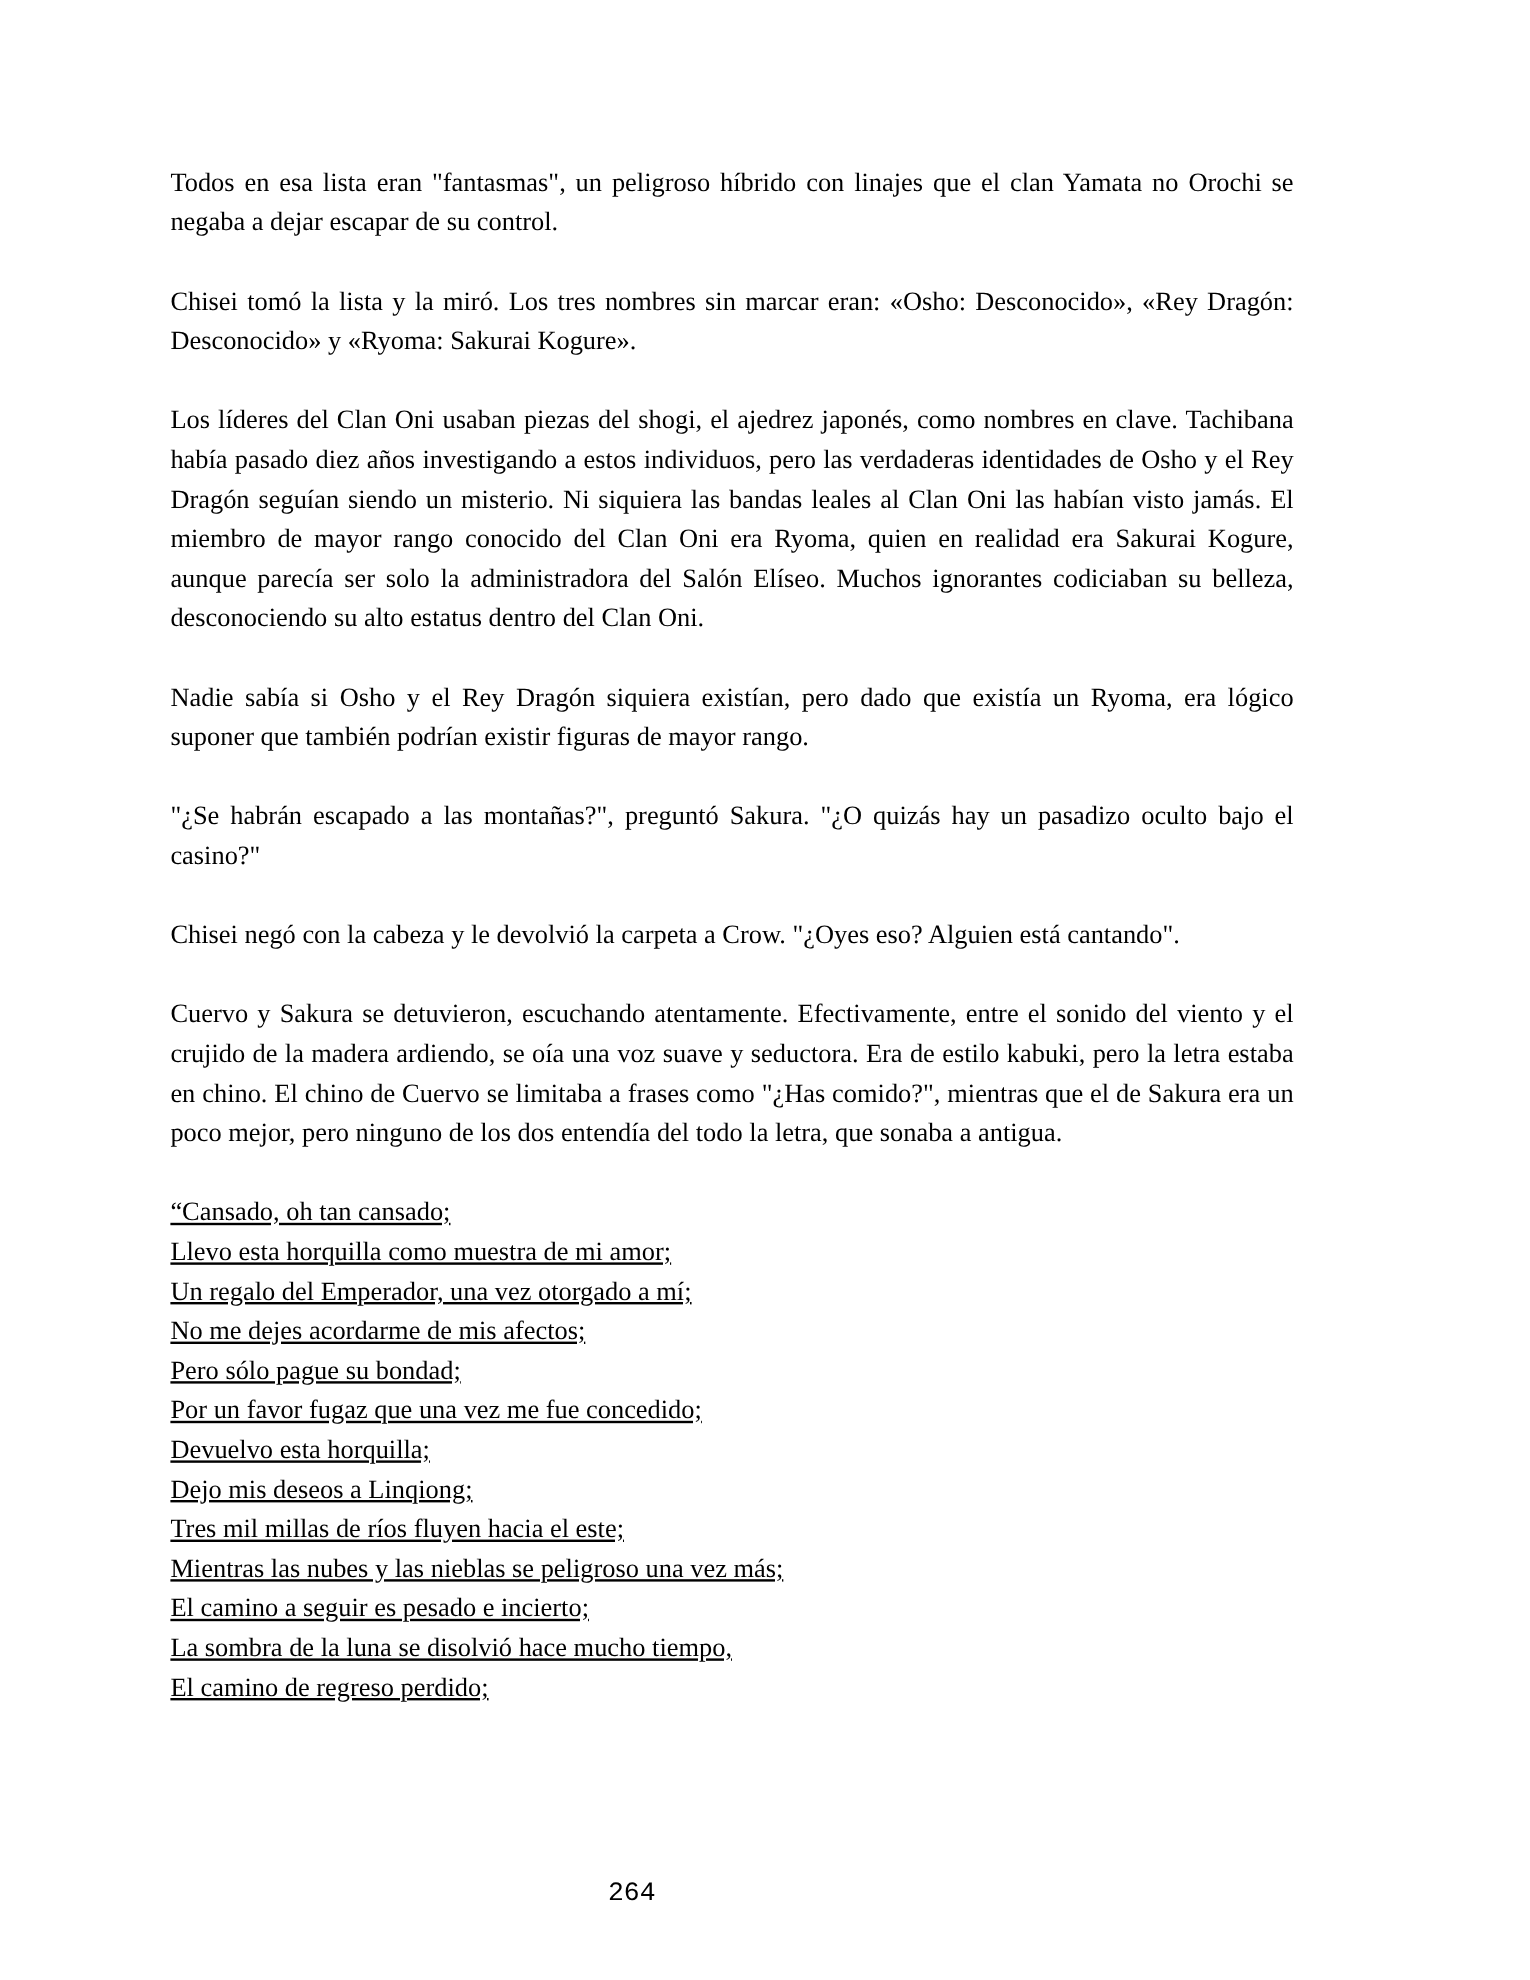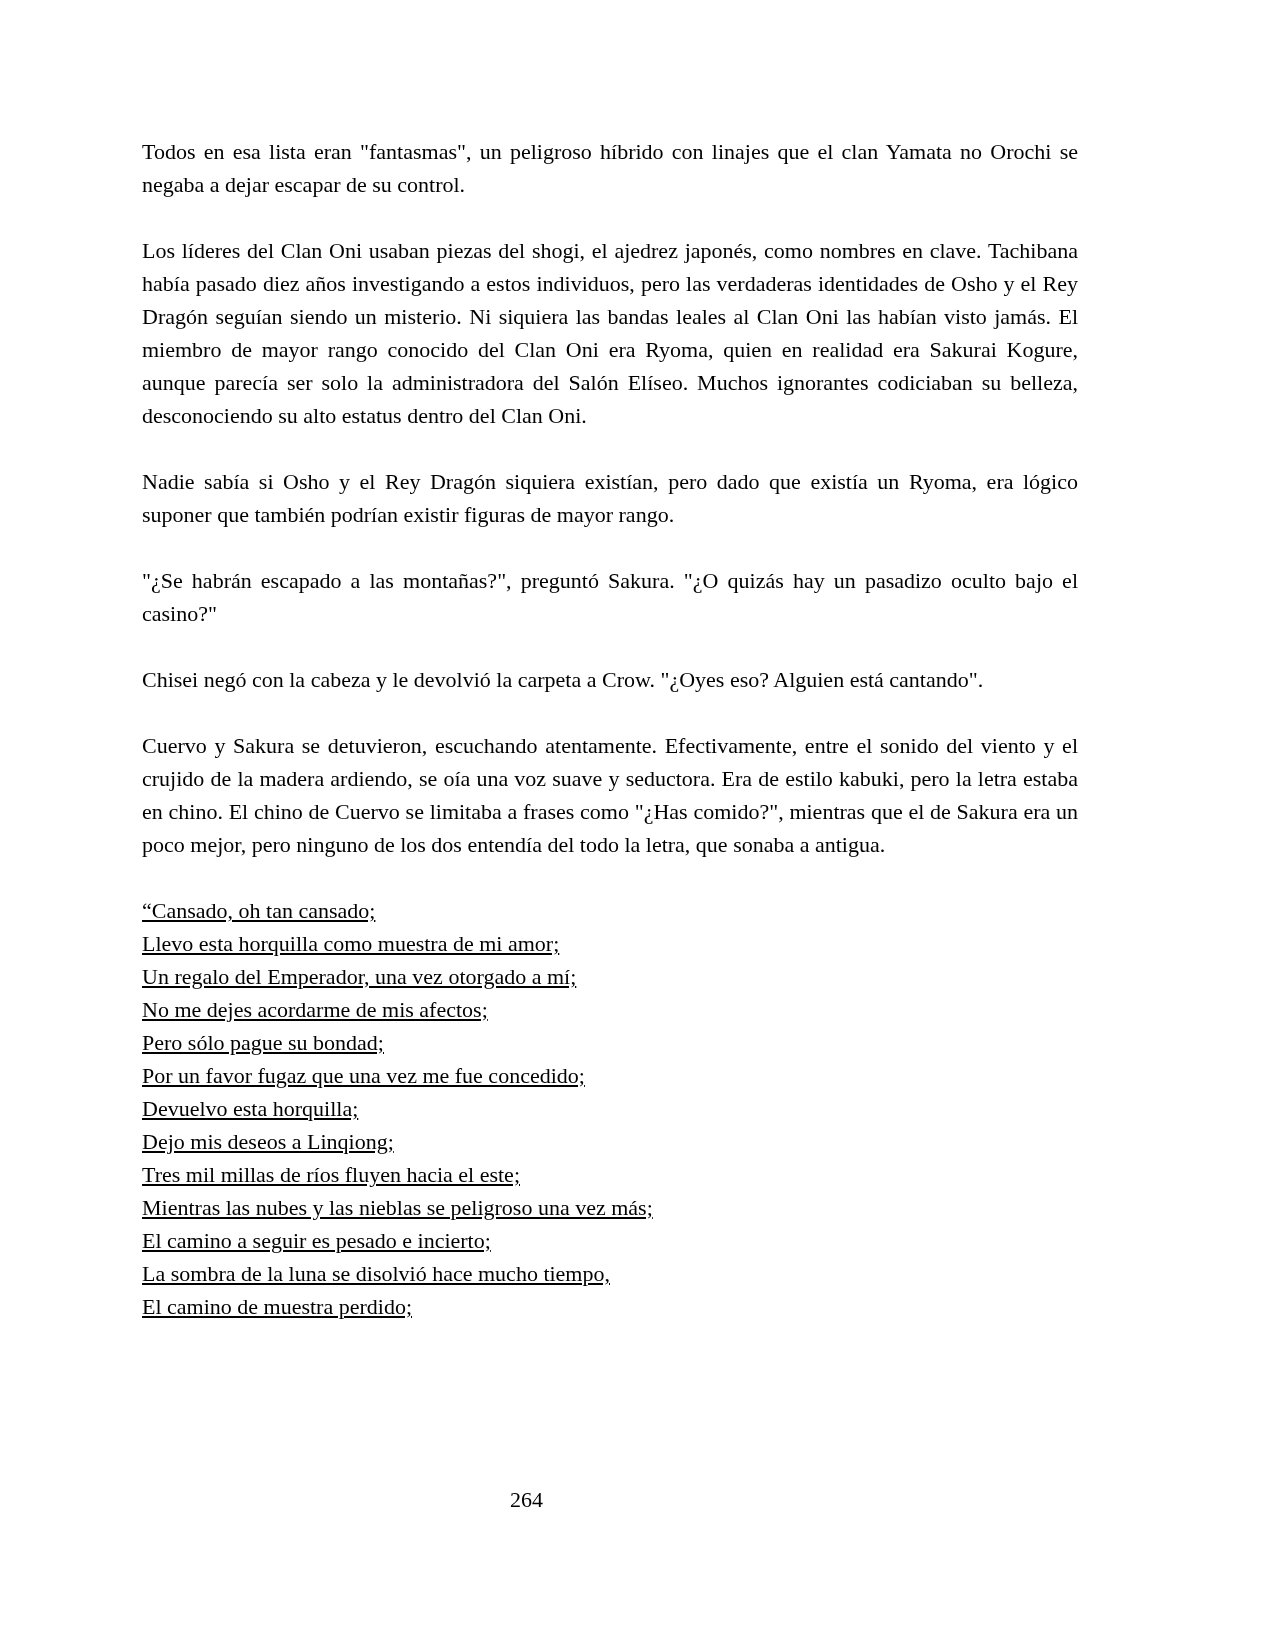--- a/index.html
+++ b/index.html
@@ -32,52 +32,54 @@
     margin: 0;
     text-align: left;
     text-decoration: underline;
   }
   .poem-line {
     white-space: pre-wrap;
   }
   .page-number {
     position: absolute;
     left: 0;
-    top: 1487px;
+    top: 1565px;
     width: 1053px;
     text-align: center;
     font-size: 22px;
     line-height: 26px;
+    font-family: Liberation Mono, monospace;
   }
 </style>
 </head>
 <body>
 
 <div class="page">
   <div class="content">
 
     <p class="para">Todos en esa lista eran "fantasmas", un peligroso híbrido con linajes que el clan Yamata no Orochi se negaba a dejar escapar de su control.</p>
+    <p class="para">Chisei tomó la lista y la miró. Los tres nombres sin marcar eran: «Osho: Desconocido», «Rey Dragón: Desconocido» y «Ryoma: Sakurai Kogure».</p>
     <p class="para">Los líderes del Clan Oni usaban piezas del shogi, el ajedrez japonés, como nombres en clave. Tachibana había pasado diez años investigando a estos individuos, pero las verdaderas identidades de Osho y el Rey Dragón seguían siendo un misterio. Ni siquiera las bandas leales al Clan Oni las habían visto jamás. El miembro de mayor rango conocido del Clan Oni era Ryoma, quien en realidad era Sakurai Kogure, aunque parecía ser solo la administradora del Salón Elíseo. Muchos ignorantes codiciaban su belleza, desconociendo su alto estatus dentro del Clan Oni.</p>
     <p class="para">Nadie sabía si Osho y el Rey Dragón siquiera existían, pero dado que existía un Ryoma, era lógico suponer que también podrían existir figuras de mayor rango.</p>
     <p class="para">"¿Se habrán escapado a las montañas?", preguntó Sakura. "¿O quizás hay un pasadizo oculto bajo el casino?"</p>
     <p class="para">Chisei negó con la cabeza y le devolvió la carpeta a Crow. "¿Oyes eso? Alguien está cantando".</p>
     <p class="para">Cuervo y Sakura se detuvieron, escuchando atentamente. Efectivamente, entre el sonido del viento y el crujido de la madera ardiendo, se oía una voz suave y seductora. Era de estilo kabuki, pero la letra estaba en chino. El chino de Cuervo se limitaba a frases como "¿Has comido?", mientras que el de Sakura era un poco mejor, pero ninguno de los dos entendía del todo la letra, que sonaba a antigua.</p>
 
     <div class="poem">
       <div class="poem-line">“Cansado, oh tan cansado;</div>
       <div class="poem-line">Llevo esta horquilla como muestra de mi amor;</div>
       <div class="poem-line">Un regalo del Emperador, una vez otorgado a mí;</div>
       <div class="poem-line">No me dejes acordarme de mis afectos;</div>
       <div class="poem-line">Pero sólo pague su bondad;</div>
       <div class="poem-line">Por un favor fugaz que una vez me fue concedido;</div>
       <div class="poem-line">Devuelvo esta horquilla;</div>
       <div class="poem-line">Dejo mis deseos a Linqiong;</div>
       <div class="poem-line">Tres mil millas de ríos fluyen hacia el este;</div>
       <div class="poem-line">Mientras las nubes y las nieblas se peligroso una vez más;</div>
       <div class="poem-line">El camino a seguir es pesado e incierto;</div>
       <div class="poem-line">La sombra de la luna se disolvió hace mucho tiempo,</div>
-      <div class="poem-line">El camino de muestra perdido;</div>
+      <div class="poem-line">El camino de regreso perdido;</div>
     </div>
 
   </div>
 
   <div class="page-number">264</div>
 </div>
 
 </body></html>

